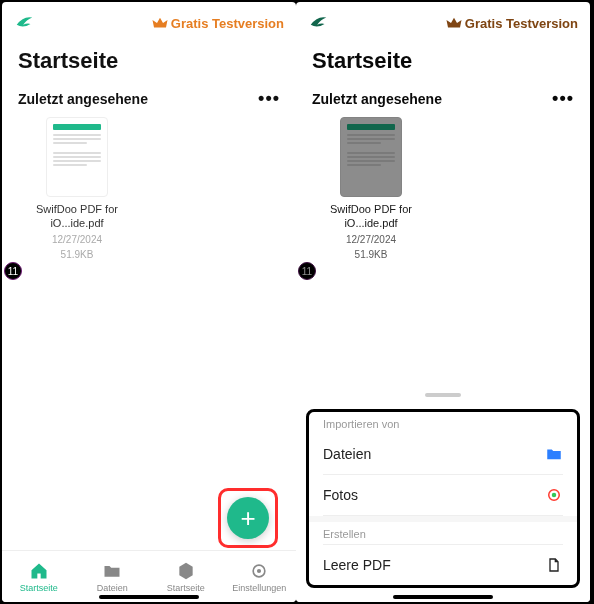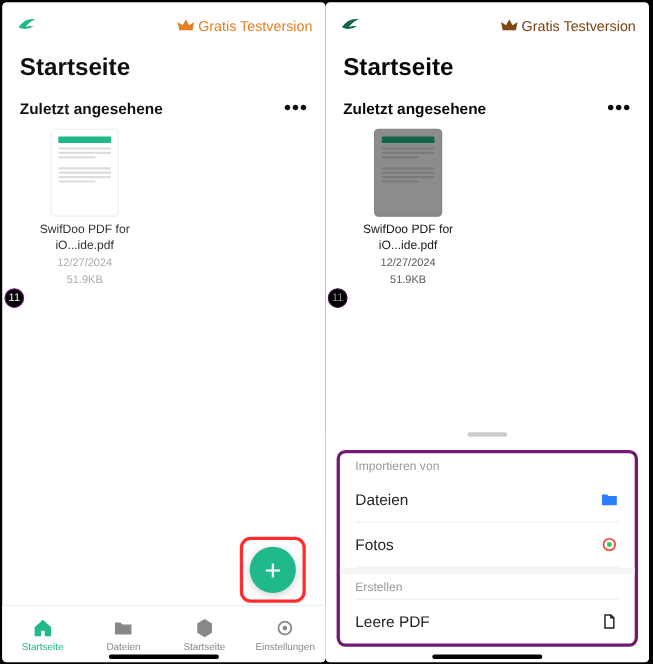--- a/index.html
+++ b/index.html
@@ -3,21 +3,21 @@
 <meta charset="utf-8">
 <style>
 *{margin:0;padding:0;box-sizing:border-box;font-family:-apple-system,BlinkMacSystemFont,sans-serif}
 body{background:#000;width:594px;height:604px;display:flex;gap:0;padding:2px}
 .phone{width:294px;height:600px;background:#fff;border-radius:4px;position:relative;overflow:hidden}
 .phone2{position:relative}
 .phone2-bg{filter:brightness(0.55)}
 .header{display:flex;justify-content:space-between;align-items:center;padding:10px 12px}
 .logo{width:22px;height:22px;position:relative}
 .logo svg{width:100%;height:100%}
-.trial{display:flex;align-items:center;gap:2px;color:#e67e22;font-size:13px;font-weight:400}
+.trial{display:flex;align-items:center;gap:2px;color:#e67e22;font-size:13px;font-weight:700}
 .crown-icon{width:18px;height:18px}
 .title{font-size:22px;font-weight:700;padding:4px 16px 10px;color:#111}
 .section-row{display:flex;justify-content:space-between;align-items:center;padding:4px 16px 8px}
 .section-title{font-size:14px;font-weight:700;color:#111}
 .dots{font-size:18px;font-weight:700;color:#111;letter-spacing:1px}
 .file-card{width:86px;margin-left:32px;text-align:center}
 .thumb{width:62px;height:80px;background:#fff;border:1px solid #eee;border-radius:4px;margin:0 auto 6px;padding:6px;display:flex;flex-direction:column;gap:2px}
 .thumb-band{height:6px;background:#1fb98b;border-radius:1px;margin-bottom:2px}
 .thumb-line{height:2px;background:#ddd;border-radius:1px}
 .thumb-line.short{width:70%}
@@ -28,21 +28,21 @@
 .fab{width:42px;height:42px;background:#1fb98b;border-radius:50%;display:flex;align-items:center;justify-content:center;box-shadow:0 2px 8px rgba(0,0,0,0.2)}
 .fab-plus{color:#fff;font-size:26px;font-weight:300;line-height:1}
 .tabbar{position:absolute;bottom:0;left:0;right:0;height:52px;background:#fff;display:flex;border-top:1px solid #eee}
 .tab{flex:1;display:flex;flex-direction:column;align-items:center;justify-content:center;gap:2px}
 .tab-icon{width:20px;height:20px}
 .tab-label{font-size:9px;color:#888}
 .tab.active .tab-label{color:#1fb98b}
 .home-ind{position:absolute;bottom:3px;left:50%;transform:translateX(-50%);width:100px;height:4px;background:#000;border-radius:3px}
 .sheet{position:absolute;bottom:0;left:0;right:0;background:#fff;border-radius:14px 14px 0 0;padding:10px 0 14px}
 .grabber{width:36px;height:4px;background:#ccc;border-radius:3px;margin:0 auto 12px}
-.sheet-border{border:3px solid #701a75;border-radius:8px;margin:0 10px;padding:0}
+.sheet-border{border:3px solid #000000;border-radius:8px;margin:0 10px;padding:0}
 .sheet-section-label{font-size:11px;color:#999;padding:6px 14px 4px}
 .sheet-item{display:flex;justify-content:space-between;align-items:center;padding:11px 14px;font-size:14px;color:#222}
 .sheet-divider{height:1px;background:#eee;margin:0 14px}
 .sheet-gap{height:6px;background:#f6f6f6}
 .ic{width:18px;height:18px;display:flex;align-items:center;justify-content:center}
 </style>
 </head>
 <body>
 
 <div class="phone">

